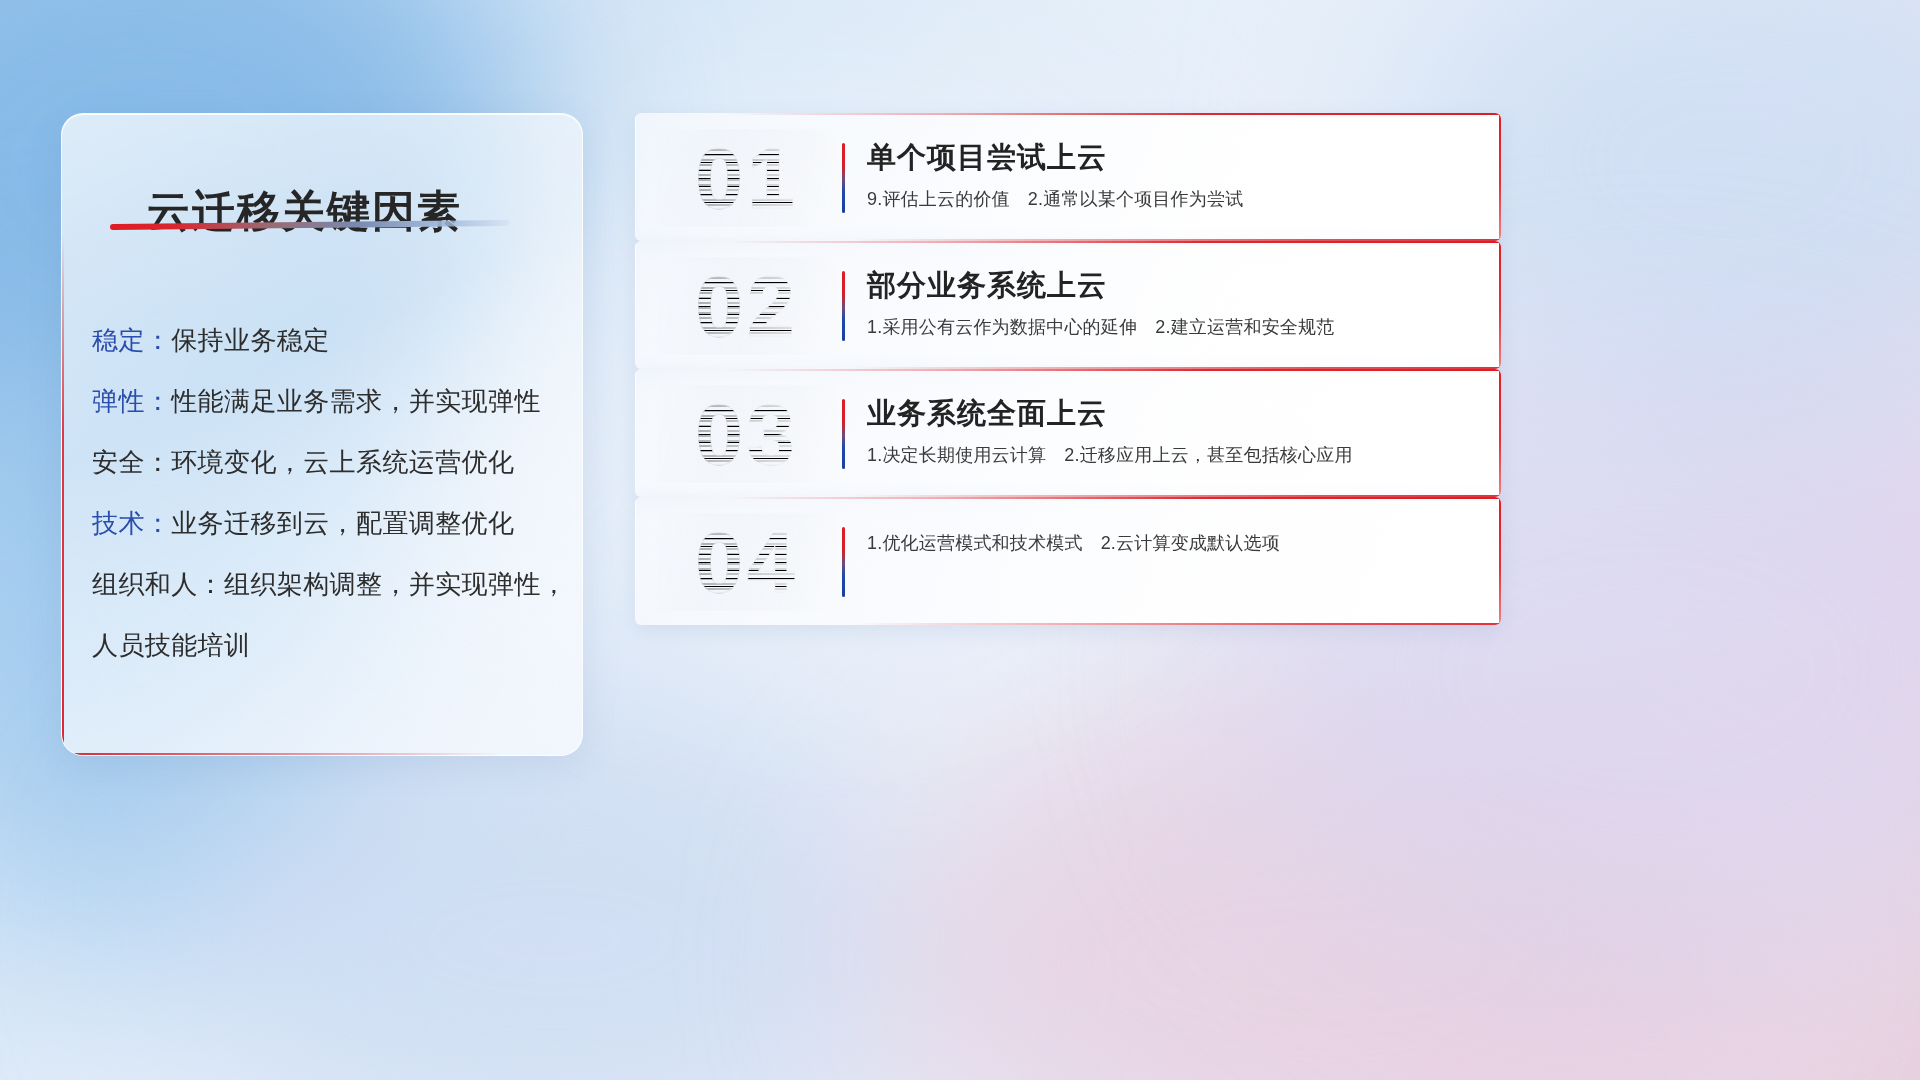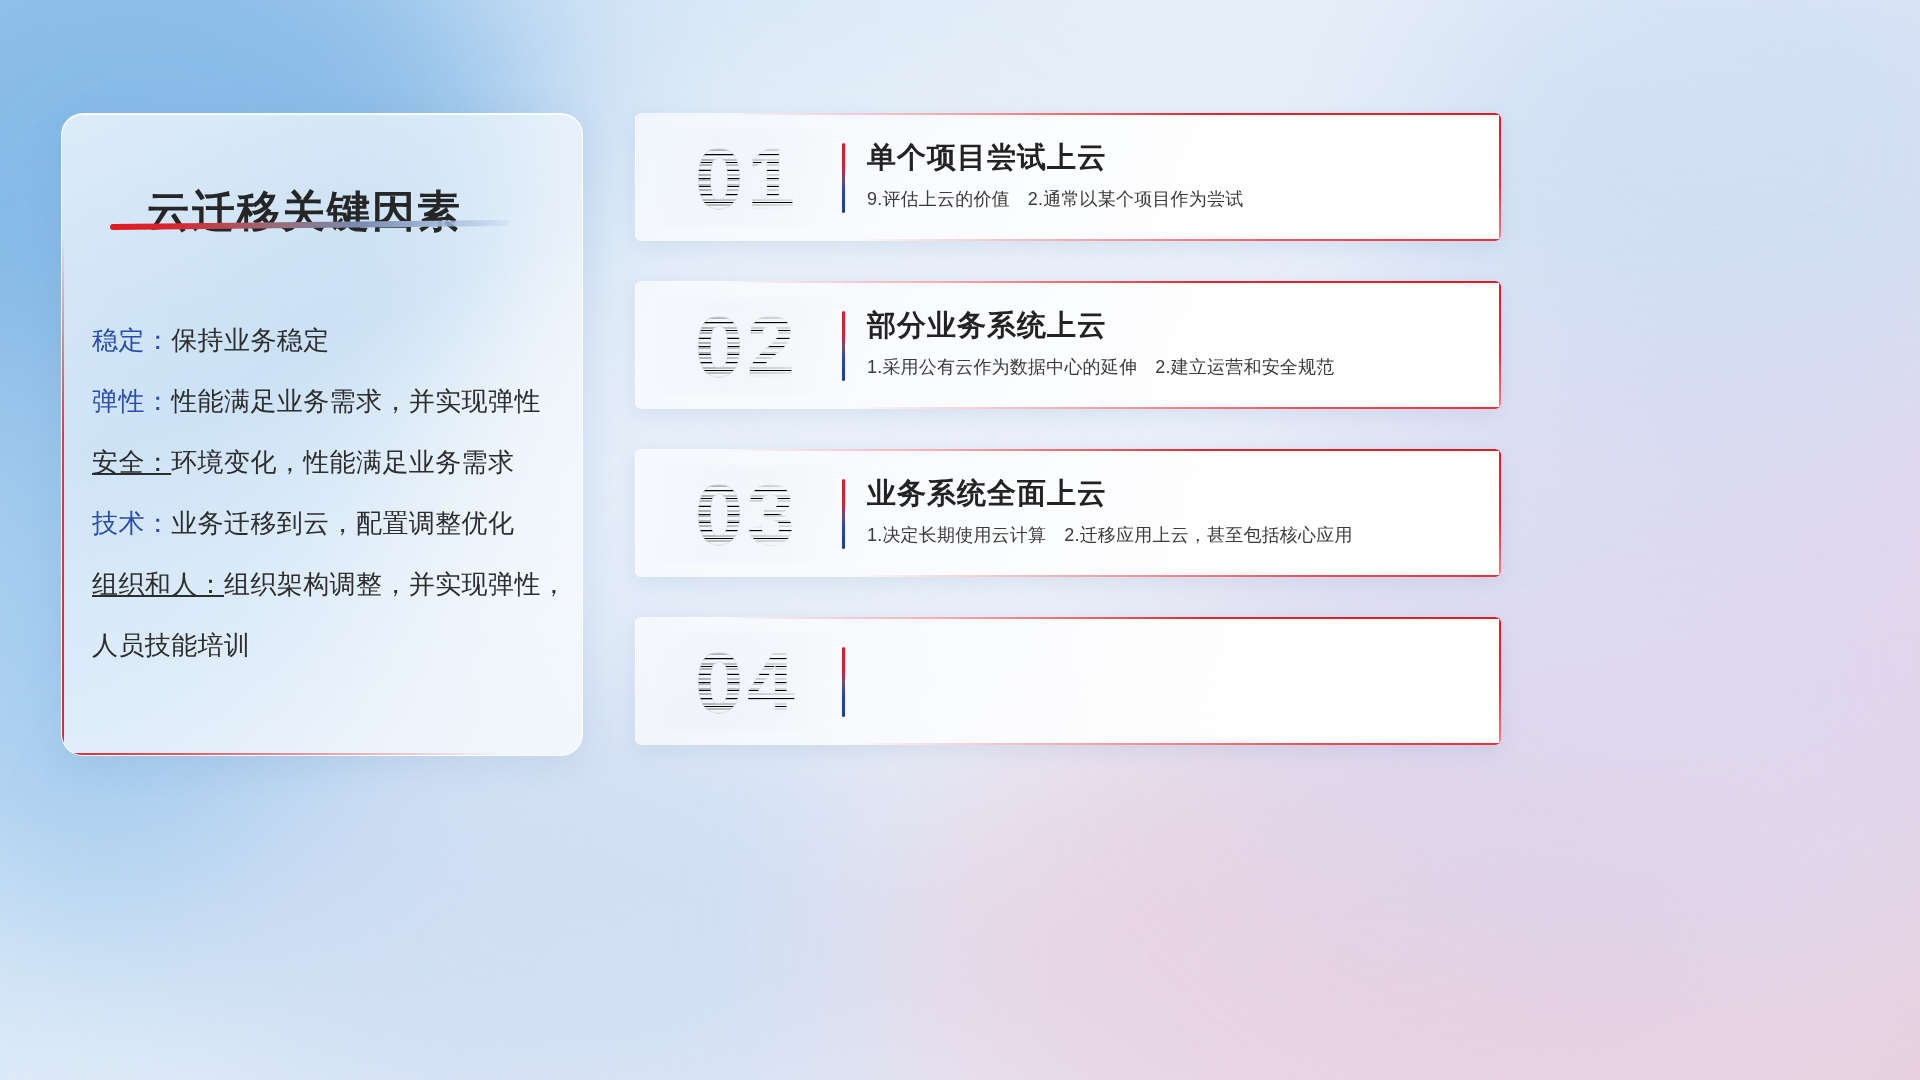--- a/index.html
+++ b/index.html
@@ -51,27 +51,27 @@
   #panel-rule{
     position:absolute;left:48px;top:108px;width:400px;height:6px;border-radius:3px;
     background:linear-gradient(90deg,#e01b24 0%,#d8272e 16%,#9a6a74 40%,#7a8ab0 62%,#9fb6d8 80%,rgba(200,214,236,.25) 100%);
     transform:skewY(-0.6deg);
   }
   #factor-list{position:absolute;left:30px;top:196px;right:18px;}
   .factor-row{
     font-size:26px;line-height:61px;color:#2d2d2d;white-space:nowrap;letter-spacing:.4px;
   }
   .factor-row .k-blue{color:#2a4dad;}
-  .factor-row .k-dark{color:#2d2d2d;text-decoration:underline;}
+  .factor-row .k-dark{color:#2d2d2d;}
   .factor-row .cont{display:block;}
 
   
   #cards{position:absolute;left:635px;top:113px;width:866px;}
   .stage-card{
-    position:relative;height:128px;margin-bottom:40px;border-radius:6px;
+    position:relative;height:128px;border-radius:6px;
     background:linear-gradient(112deg,rgba(255,255,255,.62) 0%,rgba(252,253,255,.86) 34%,rgba(255,255,255,.97) 66%,rgba(255,255,255,1) 100%);
     box-shadow:0 6px 20px rgba(95,130,180,.13);
     overflow:hidden;
   }
   .stage-card .rim-top{
     position:absolute;left:90px;right:0;top:0;height:2px;
     background:linear-gradient(90deg,rgba(224,27,36,0) 0%,rgba(224,27,36,.35) 28%,rgba(224,27,36,.95) 62%,#e01b24 100%);
   }
   .stage-card .rim-right{
     position:absolute;right:0;top:0;bottom:0;width:2px;
@@ -152,21 +152,21 @@
 
       <div class="factor-row">
         <span class="k-blue">稳定：</span><span>保持业务稳定</span>
       </div>
 
       <div class="factor-row">
         <span class="k-blue">弹性：</span><span>性能满足业务需求，并实现弹性</span>
       </div>
 
       <div class="factor-row">
-        <span class="k-dark">安全：</span><span>环境变化，性能满足业务需求</span>
+        <span class="k-dark">安全：</span><span>环境变化，云上系统运营优化</span>
       </div>
 
       <div class="factor-row">
         <span class="k-blue">技术：</span><span>业务迁移到云，配置调整优化</span>
       </div>
 
       <div class="factor-row">
         <span class="k-dark">组织和人：</span><span>组织架构调整，并实现弹性，</span>
         <span class="cont">人员技能培训</span>
       </div>
@@ -226,17 +226,20 @@
 
     <article class="stage-card">
       <div class="rim-top"></div>
       <div class="rim-right"></div>
       <div class="rim-bottom"></div>
       <div class="rim-left"></div>
       <div class="ghost-num">04</div>
       <div class="ghost-tint">04</div>
       <div class="divider"></div>
       <div class="card-text">
+        <div class="card-desc">
+          <span>1.优化运营模式和技术模式</span><span class="gapper"></span><span>2.云计算变成默认选项</span>
+        </div>
       </div>
     </article>
 
   </section>
 </div>
 
 </body></html>

